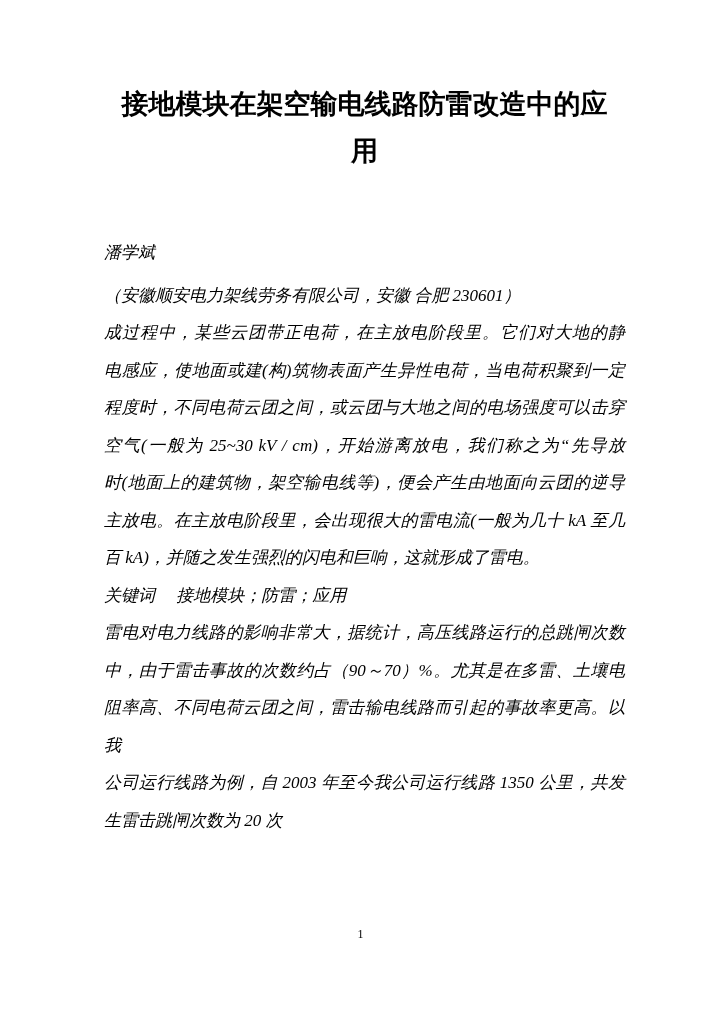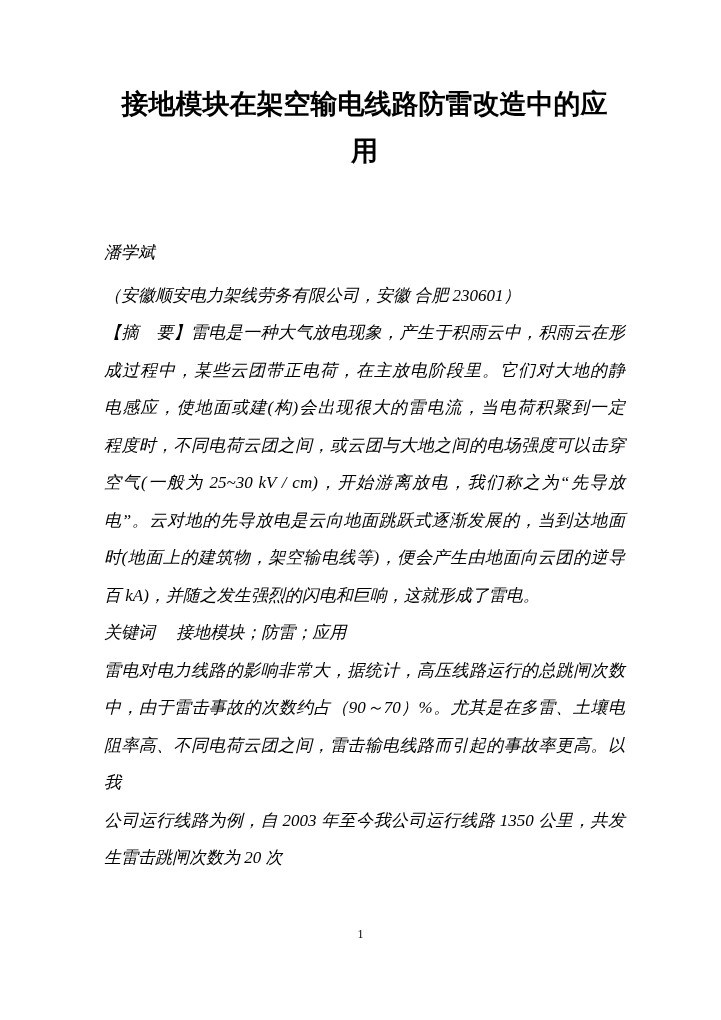--- a/index.html
+++ b/index.html
@@ -65,27 +65,26 @@
     <h1 class="title">
       <span class="tline">接地模块在架空输电线路防雷改造中的应</span>
       <span class="tline">用</span>
     </h1>
 
     <div class="textline author">潘学斌</div>
 
     <div class="textline affiliation">（安徽顺安电力架线劳务有限公司，安徽 合肥 230601）</div>
 
     <div>
-      <div class="textline fill">【摘　要】雷电是一种大气放电现象，产生于积雨云中，积雨云在形</div>
       <div class="textline fill">成过程中，某些云团带正电荷，在主放电阶段里。它们对大地的静</div>
-      <div class="textline fill">电感应，使地面或建(构)会出现很大的雷电流，当电荷积聚到一定</div>
+      <div class="textline fill">电感应，使地面或建(构)筑物表面产生异性电荷，当电荷积聚到一定</div>
       <div class="textline fill">程度时，不同电荷云团之间，或云团与大地之间的电场强度可以击穿</div>
       <div class="textline fill">空气(一般为 25~30 kV / cm)，开始游离放电，我们称之为“先导放</div>
-      <div class="textline fill">电”。云对地的先导放电是云向地面跳跃式逐渐发展的，当到达地面</div>
       <div class="textline fill">时(地面上的建筑物，架空输电线等)，便会产生由地面向云团的逆导</div>
+      <div class="textline fill">主放电。在主放电阶段里，会出现很大的雷电流(一般为几十 kA 至几</div>
       <div class="textline">百 kA)，并随之发生强烈的闪电和巨响，这就形成了雷电。</div>
     </div>
 
     <div class="textline">关键词　 接地模块；防雷；应用</div>
 
     <div>
       <div class="textline fill">雷电对电力线路的影响非常大，据统计，高压线路运行的总跳闸次数</div>
       <div class="textline fill">中，由于雷击事故的次数约占（90～70）%。尤其是在多雷、土壤电</div>
       <div class="textline fill">阻率高、不同电荷云团之间，雷击输电线路而引起的事故率更高。以我</div>
       <div class="textline fill">公司运行线路为例，自 2003 年至今我公司运行线路 1350 公里，共发</div>

